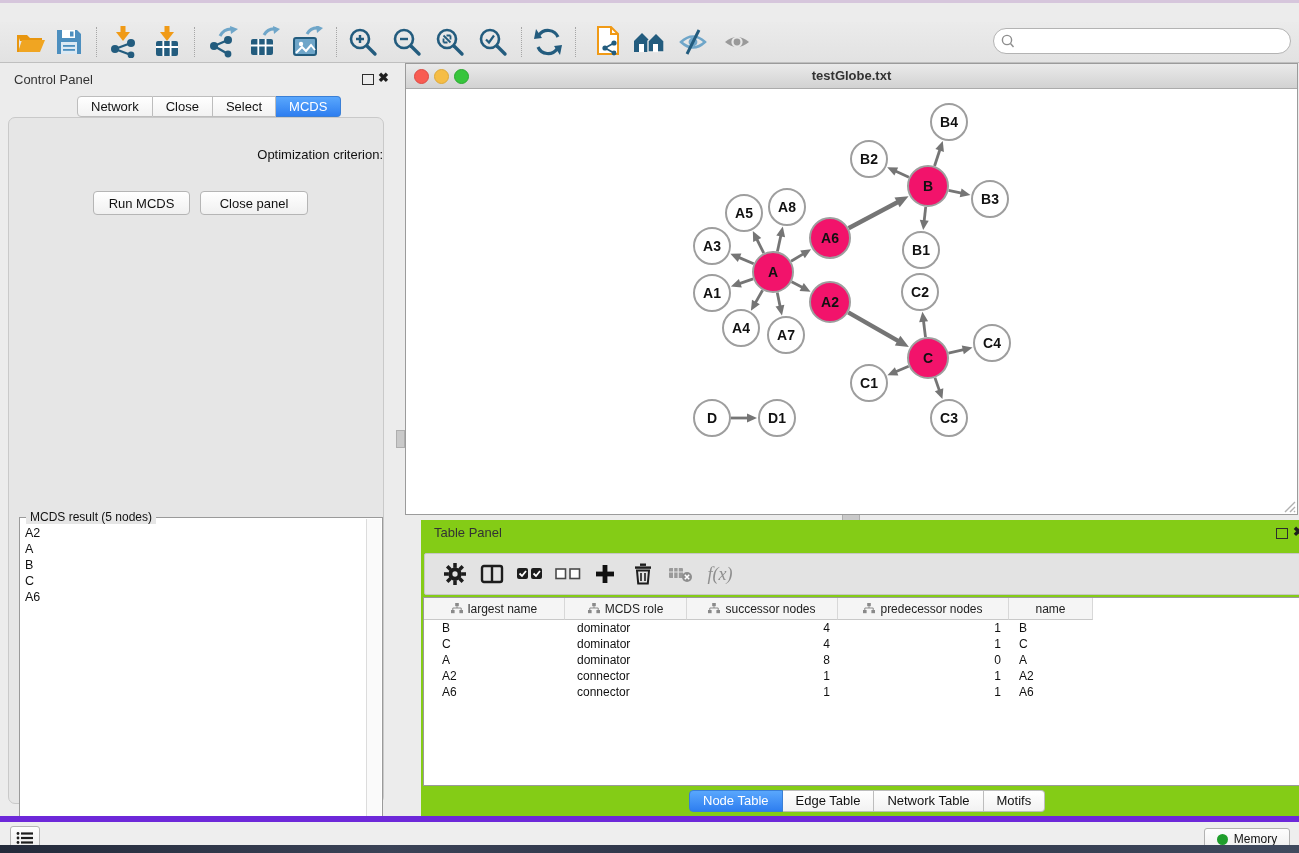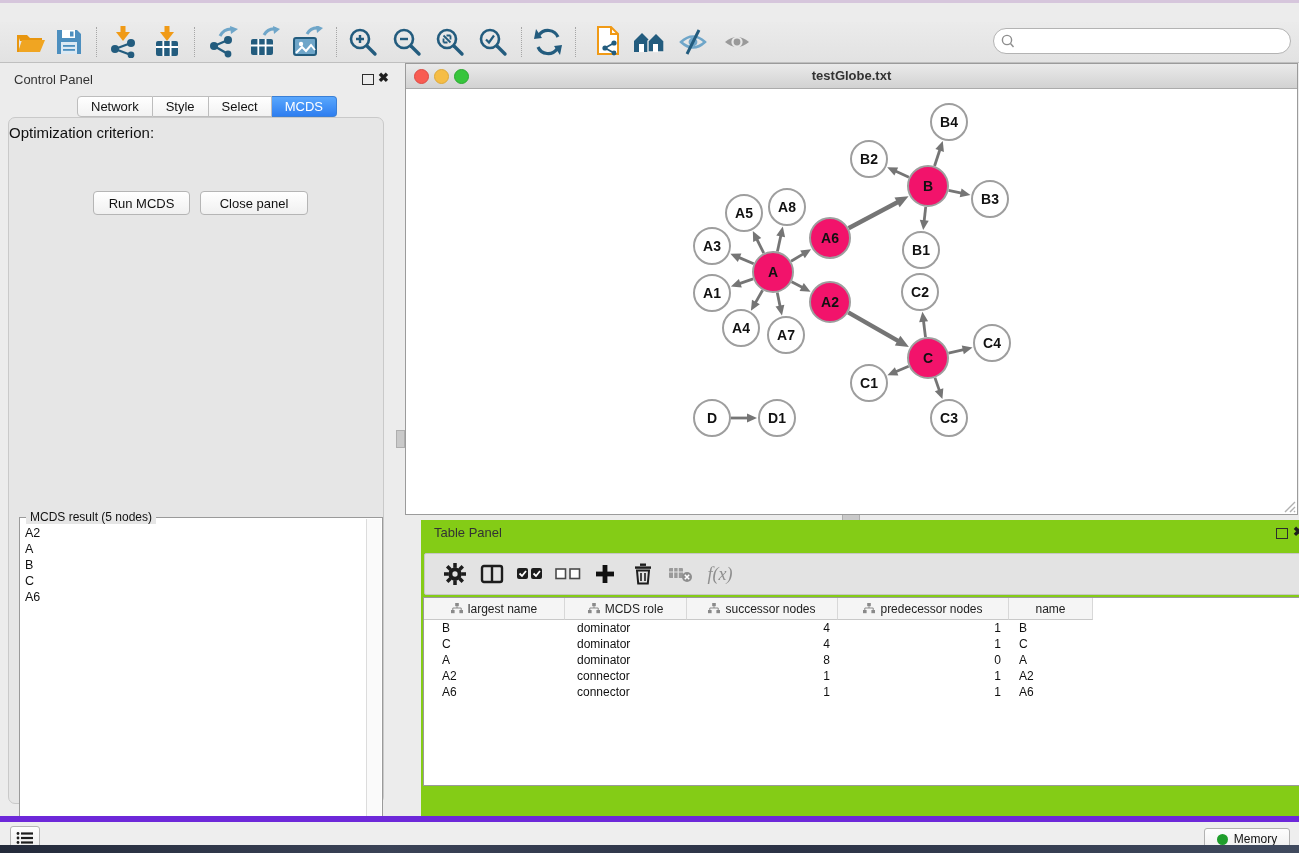--- a/index.html
+++ b/index.html
@@ -24,21 +24,21 @@
   .panel-title{font-size:13px;color:#333;}
   .float-ic{width:10px;height:9px;border:1.6px solid #2d2d2d;display:inline-block;}
   .close-ic{font-size:13px;font-weight:bold;color:#1d1d1d;}
   #cp-tabs{position:absolute;top:33px;left:77px;height:21px;display:flex;}
   .seg{border:1px solid #bdbdbd;background:linear-gradient(#ffffff,#f2f2f2);font-size:13px;line-height:20px;
        padding:0 13px;border-left-width:0;color:#111;}
   .seg:first-child{border-left-width:1px;border-radius:4px 0 0 4px;}
   .seg:last-child{border-radius:0 4px 4px 0;}
   .seg.active{background:linear-gradient(#59a7fd,#2e7ef0);color:#fff;border-color:#3a7fd6;}
   #cp-body{position:absolute;top:54px;left:8px;width:374px;height:685px;background:#e6e6e6;border:1px solid #c9c9c9;border-radius:7px;}
-  #opt-label{top:6px;width:100%;text-align:left;font-size:15px;color:#111;}
+  #opt-label{top:29px;width:100%;text-align:right;font-size:13px;color:#111;}
   #criterion-select{top:38px;left:34px;width:311px;height:23px;background:#fff;border:1px solid #ababab;border-radius:3px;display:flex;align-items:center;}
   #criterion-select .val{flex:1;font-size:13px;padding-left:9px;color:#111;white-space:nowrap;}
   #criterion-select .step{width:19px;height:23px;margin:-1px -1px 0 0;border-radius:3px;background:linear-gradient(#6db1f7,#2f7bea);
         display:flex;flex-direction:column;align-items:center;justify-content:center;gap:2px;}
   .tri-u{width:0;height:0;border-left:4px solid transparent;border-right:4px solid transparent;border-bottom:5px solid #fff;}
   .tri-d{width:0;height:0;border-left:4px solid transparent;border-right:4px solid transparent;border-top:5px solid #fff;}
   .pbtn{position:absolute;top:73px;height:22px;background:linear-gradient(#ffffff,#f0f0f0);border:1px solid #b5b5b5;border-radius:4px;
         font-size:13px;color:#111;display:flex;align-items:center;justify-content:center;}
   #mcds-result{position:absolute;top:399px;left:10px;width:362px;height:330px;border:1px solid #9a9a9a;background:#fff;}
   #mcds-legend{position:absolute;top:-8px;left:6px;background:#e6e6e6;padding:0 4px;font-size:12px;color:#111;}
@@ -230,21 +230,21 @@
       <input placeholder="" style="">
     </div>
   </div>
 
   <div id="control-panel" class="abs">
     <div class="abs panel-title" style="left:14px;top:9px">Control Panel</div>
     <span class="abs float-ic" style="left:362px;top:11px"></span>
     <span class="abs close-ic" style="left:378px;top:7px">✖</span>
     <div id="cp-tabs">
       <div class="seg">Network</div>
-      <div class="seg">Style</div>
+      <div class="seg">Close</div>
       <div class="seg">Select</div>
       <div class="seg active">MCDS</div>
     </div>
     <div id="cp-body">
       <div class="abs" id="opt-label">Optimization criterion:</div>
       <div class="pbtn" style="left:84px;width:95px">Run MCDS</div>
       <div class="pbtn" style="left:191px;width:106px">Close panel</div>
       <div id="mcds-result">
         <span id="mcds-legend">MCDS result (5 nodes)</span>
         <div id="mcds-list">
@@ -591,20 +591,26 @@
             <div class="td l0" style="width: 141px;">A6</div>
             <div class="td l1" style="width: 122px;">connector</div>
             <div class="td r" style="width: 151px;">1</div>
             <div class="td r" style="width: 171px;">1</div>
             <div class="td l4" style="width: 84px;">A6</div>
           </div>
         </div>
       <div id="tbl-scroll"></div>
     </div>
 
+    <div id="tp-tabs">
+      <div class="seg active">Node Table</div>
+      <div class="seg">Edge Table</div>
+      <div class="seg">Network Table</div>
+      <div class="seg">Motifs</div>
+    </div>
   </div>
 
   <div id="status-bar" class="abs">
     <div id="list-btn">
       <svg width="18" height="14" viewBox="0 0 18 14">
           <g fill="#1d1d1d">
             <circle cx="2" cy="2.5" r="1.4"></circle>
             <circle cx="2" cy="7" r="1.4"></circle>
             <circle cx="2" cy="11.5" r="1.4"></circle>
             <rect x="5" y="1.4" width="12" height="2.2"></rect>

